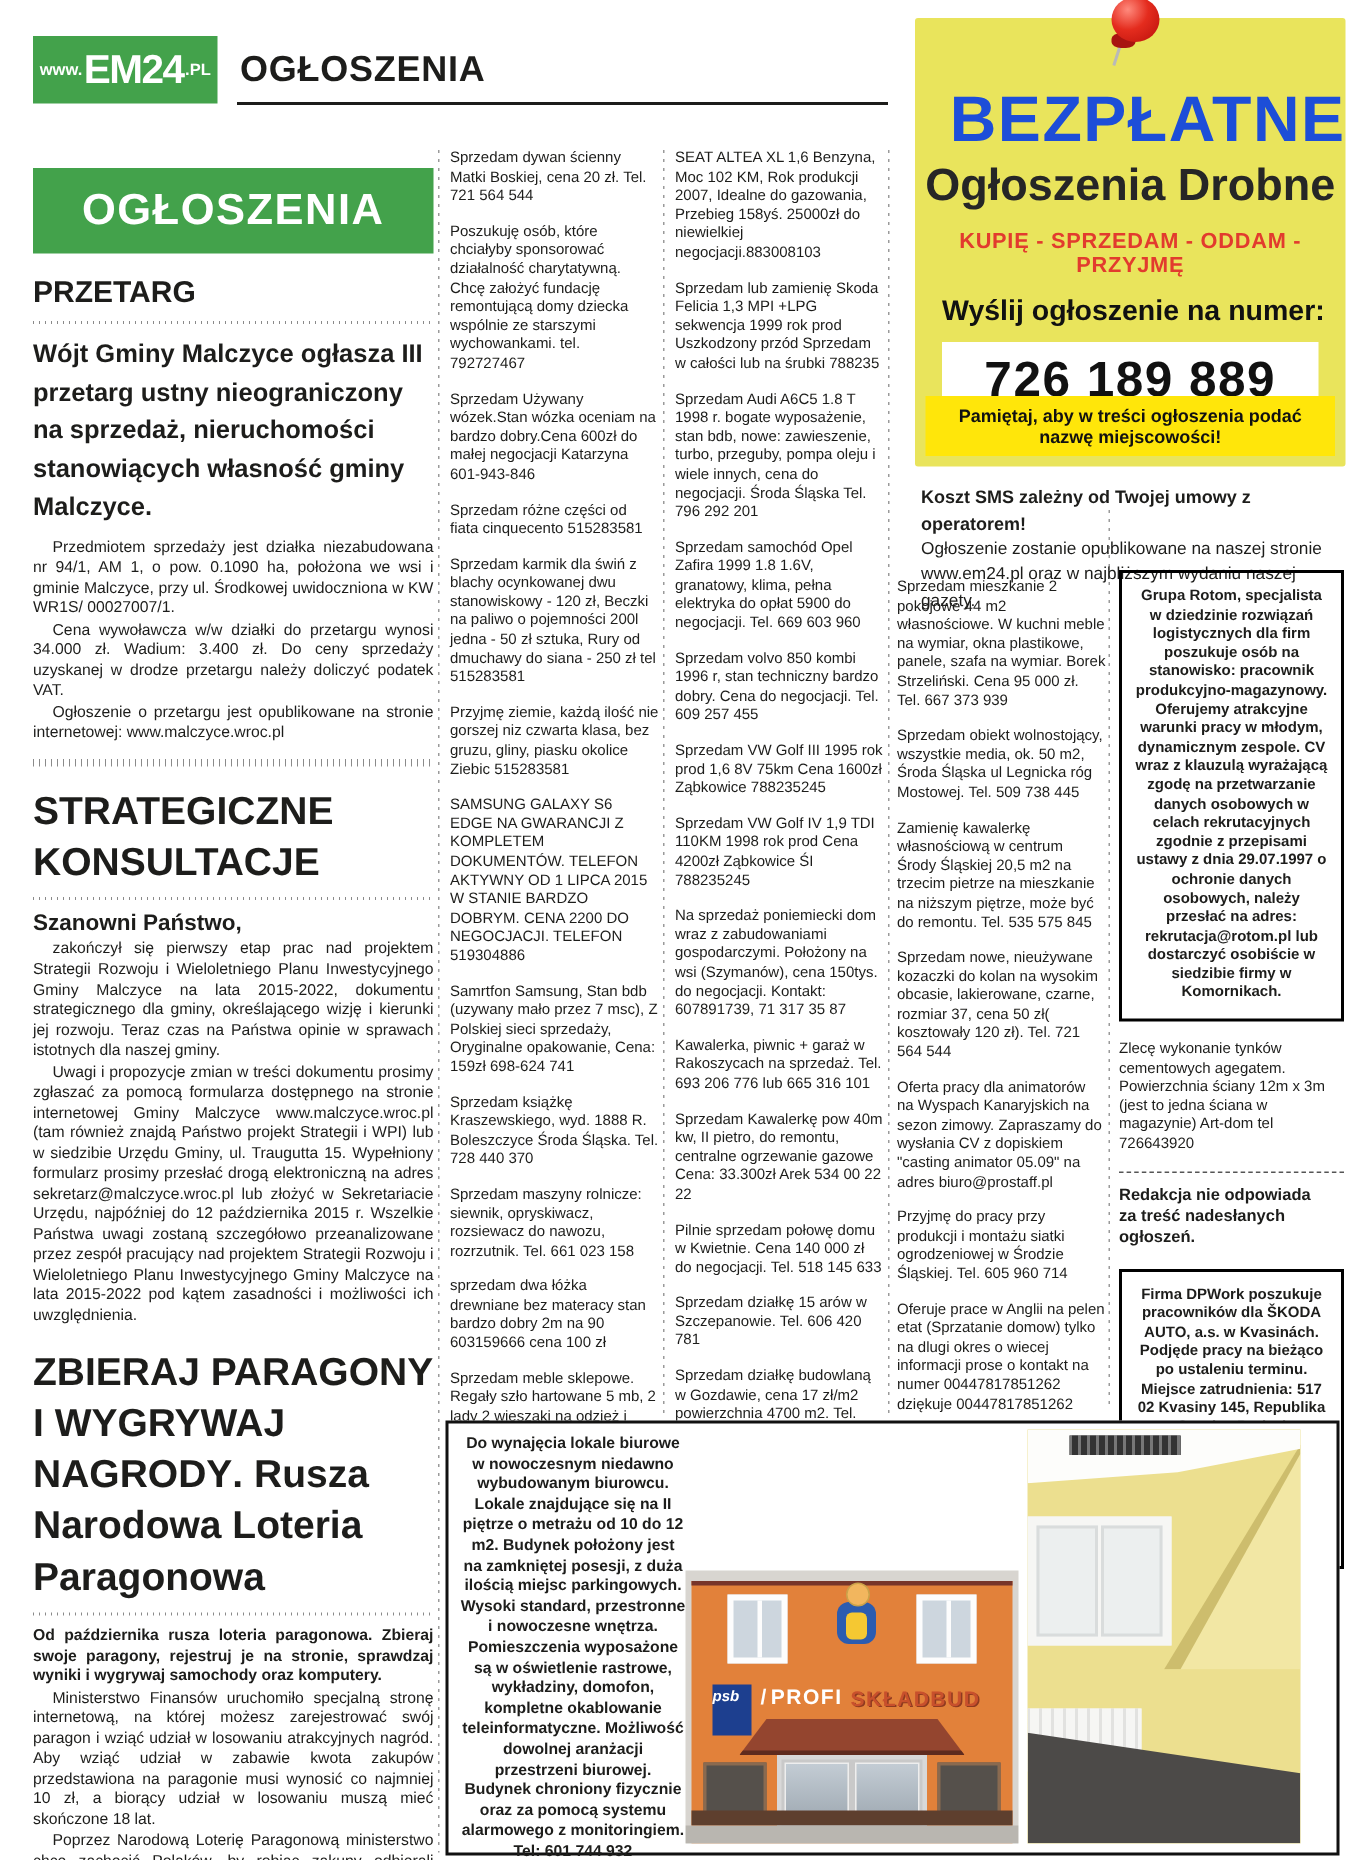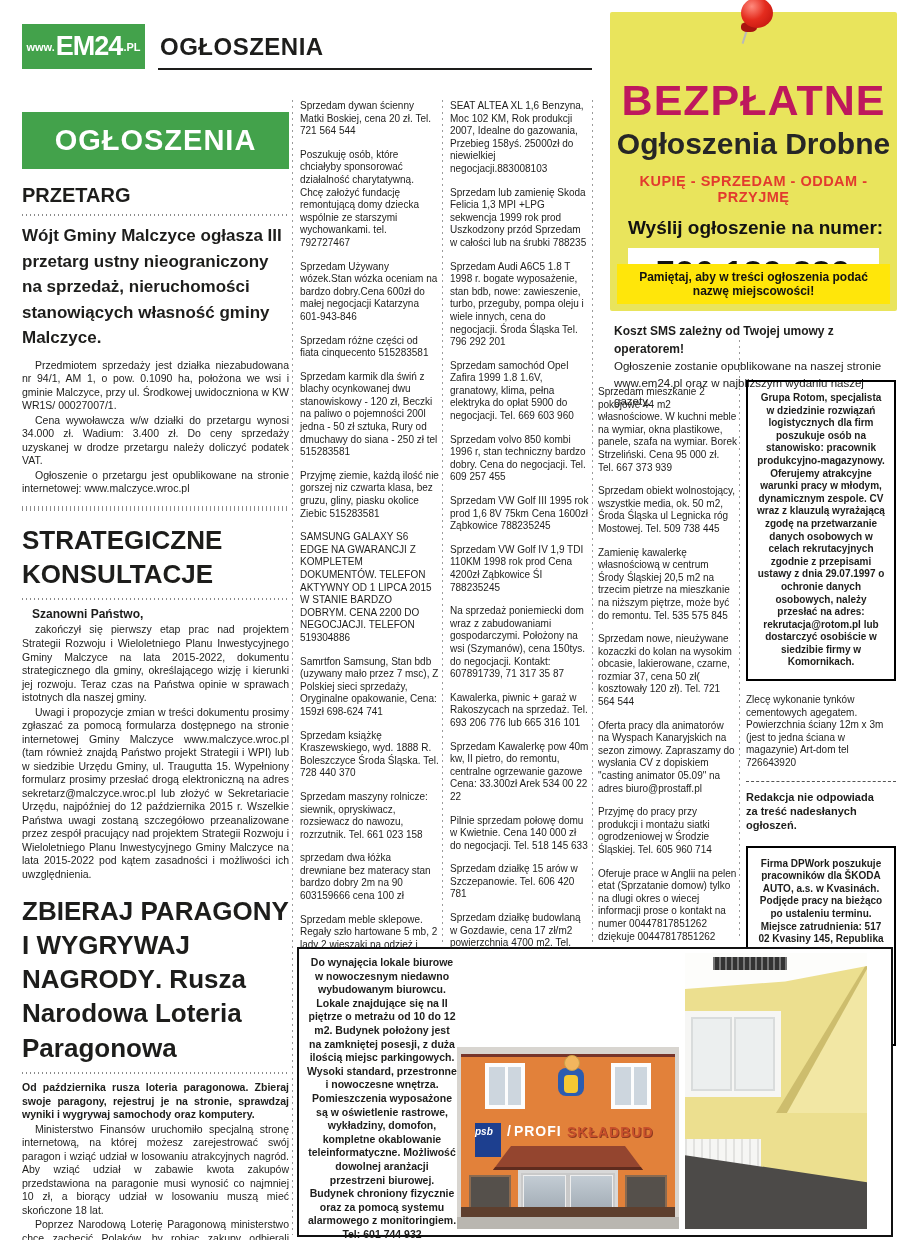--- a/index.html
+++ b/index.html
@@ -18,39 +18,39 @@
   
   .left-col{position:absolute;left:22px;top:112px;width:267px;}
   .green-banner{background:#43a24b;color:#fff;text-align:center;font-size:29px;font-weight:900;
                 height:57px;line-height:57px;letter-spacing:1px;}
   .sec-title{font-size:20px;font-weight:900;margin:15px 0 4px 0;}
   .big-heading{font-size:17px;font-weight:700;line-height:1.5;margin:4px 0 8px 0;}
   .sec-head2{font-size:26px;font-weight:900;line-height:1.32;margin:12px 0 2px 0;}
   .sec-head2 .light{font-weight:600;}
   .left-col p{font-size:10.5px;line-height:1.29;text-align:justify;margin:0 0 1px 0;text-indent:13px;}
   .left-col p.lead{font-weight:700;text-indent:0;}
-  .salut{font-weight:700;font-size:12px;margin:2px 10px;}
+  .salut{font-weight:700;font-size:15px;margin:2px 0;}
   
   .ads{position:absolute;font-size:10px;line-height:12.6px;}
   #col2{left:300px;top:100px;width:139px;}
   #col3{left:450px;top:100px;width:139px;}
   #col4{left:598px;top:386px;width:139px;}
   #col5{left:746px;top:380px;width:150px;font-size:10px;line-height:12.6px;}
   .ad{margin:0 0 11px 0;}
   .boxed{border:2px solid #000;padding:10px 8px;font-weight:700;text-align:center;margin:0 0 13px 0;}
   .dash-sep{border-top:1.5px dashed #555;margin:10px 0 8px 0;}
   .disclaimer{font-weight:700;font-size:11px;line-height:14px;margin-bottom:14px;}
   
   .note{position:absolute;left:610px;top:12px;width:287px;height:299px;background:#e9e45c;border-radius:2px;}
   .pin{position:absolute;left:735px;top:0px;width:40px;height:46px;z-index:5;}
   .pin-needle{position:absolute;left:9px;top:28px;width:2px;height:16px;background:#b9b9b9;transform:rotate(18deg);}
   .pin-base{position:absolute;left:6px;top:22px;width:16px;height:10px;border-radius:40%;background:#a81410;}
   .pin-ball{position:absolute;left:6px;top:-2px;width:32px;height:30px;border-radius:50%;
             background:radial-gradient(circle at 34% 28%,#ff8a7d 0%,#e42c1e 45%,#b90f0a 100%);}
-  .note-t1{margin-top:64px;text-align:center;font-size:43px;font-weight:900;letter-spacing:1px;color:#be185d;}
+  .note-t1{margin-top:44px;text-align:right;font-size:43px;font-weight:900;letter-spacing:1px;color:#1d4ed8;}
   .note-t2{text-align:center;font-size:30px;font-weight:900;color:#262626;margin-top:2px;}
   .note-cats{text-align:center;font-size:14.5px;font-weight:900;color:#e23b2e;margin-top:12px;letter-spacing:.5px;}
   .note-send{font-size:19px;font-weight:700;margin:12px 0 0 18px;color:#111;}
   .phone-box{width:251px;height:49px;background:#fff;margin:9px auto 0 auto;text-align:center;
              line-height:49px;font-size:33px;font-weight:900;letter-spacing:1px;color:#111;}
   .note-strip{position:absolute;left:7px;right:7px;bottom:7px;background:#ffe60a;text-align:center;
               font-size:12px;font-weight:700;padding:6px 4px;color:#111;}
   .sms-info{position:absolute;left:614px;top:322px;width:281px;font-size:11.5px;line-height:1.5;}
   .sms-info .b{font-weight:700;font-size:12px;}
   

